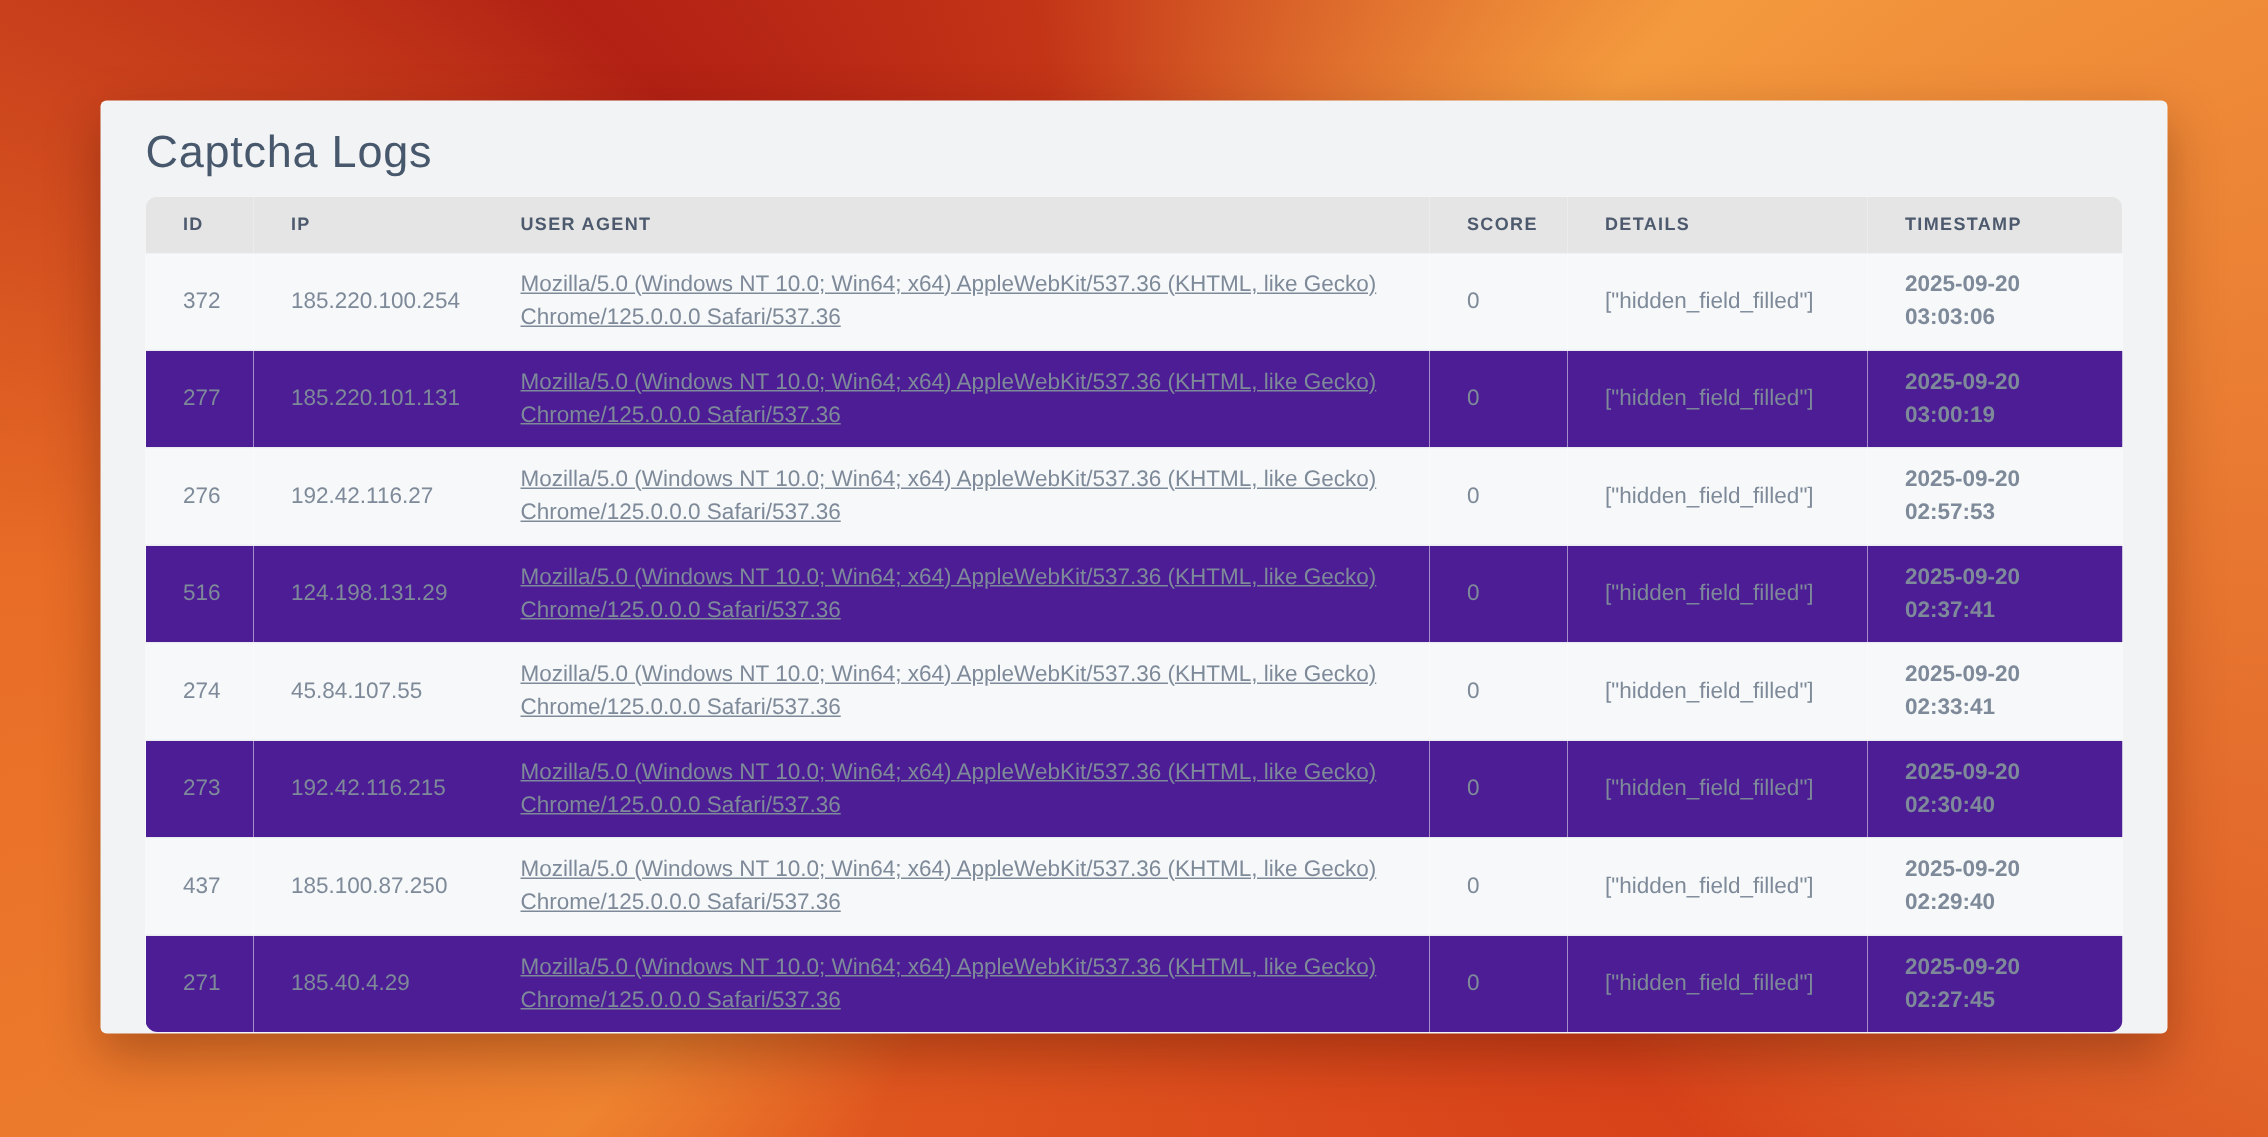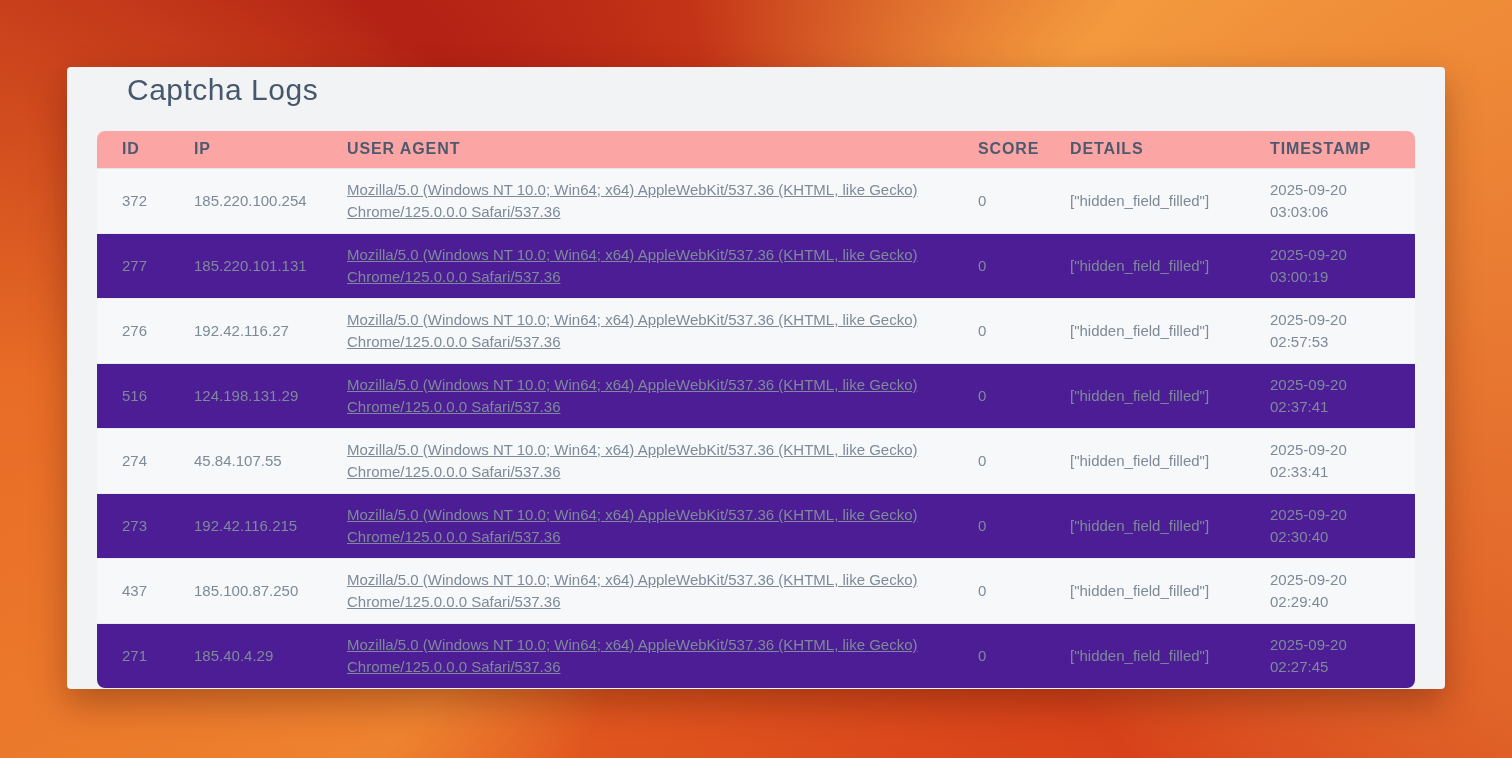--- a/index.html
+++ b/index.html
@@ -23,22 +23,22 @@
     left: 67px; top: 67px;
     width: 1378px; height: 622px;
     background: #f2f3f5;
     border-radius: 4px;
     box-shadow: 0 14px 34px rgba(70, 18, 4, 0.35);
     overflow: hidden;
   }
   .card-header {
     height: 64px;
     display: flex;
+    align-items: center;
     padding: 6px 30px 0 30px;
-    margin-left: 30px;
   }
   .page-title {
     font-size: 30px;
     font-weight: 400;
     letter-spacing: 0.5px;
     color: #48586c;
   }
   .table-wrap {
     margin: 0 30px;
     border-radius: 8px;
@@ -54,43 +54,43 @@
   col.c-ip { width: 153px; }
   col.c-ua { width: 631px; }
   col.c-score { width: 92px; }
   col.c-details { width: 200px; }
   col.c-ts { width: 170px; }
   thead th {
     height: 37px;
     padding: 0 10px 0 25px;
     text-align: left;
     vertical-align: middle;
-    font-size: 16px;
+    font-size: 12px;
     font-weight: 700;
     letter-spacing: 0.9px;
     color: #4d5a6e;
-    background: #fca5a5;
+    background: #e5e5e5;
     border-bottom: 1px solid #e3e6ea;
     white-space: nowrap;
   }
   tbody td {
     height: 64px;
     padding: 10px 10px 10px 25px;
     vertical-align: middle;
     font-size: 15px;
     line-height: 22px;
     color: #7e8a99;
     border-bottom: 1px solid #eaecef;
     overflow: hidden;
   }
   tbody tr { background: #4c1d95; }
   tbody tr:nth-child(odd) { background: #f6f8f9; }
   tbody tr:last-child td { border-bottom: none; }
   .ua-line { display: block; white-space: nowrap; text-decoration: underline; }
-  .ts-line { display: block; }
+  .ts-line { display: block; font-weight: bold; }
 </style>
 </head>
 <body>
 
 <div class="card">
   <div class="card-header">
     <h1 class="page-title">Captcha Logs</h1>
   </div>
   <div class="table-wrap">
     <table>

